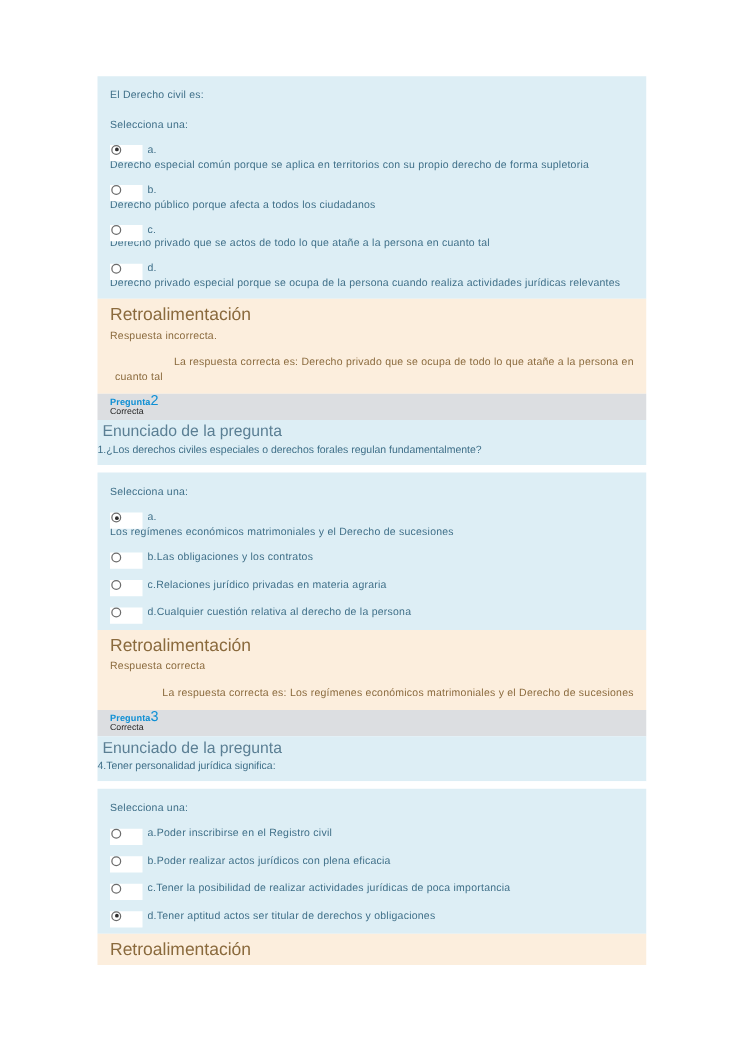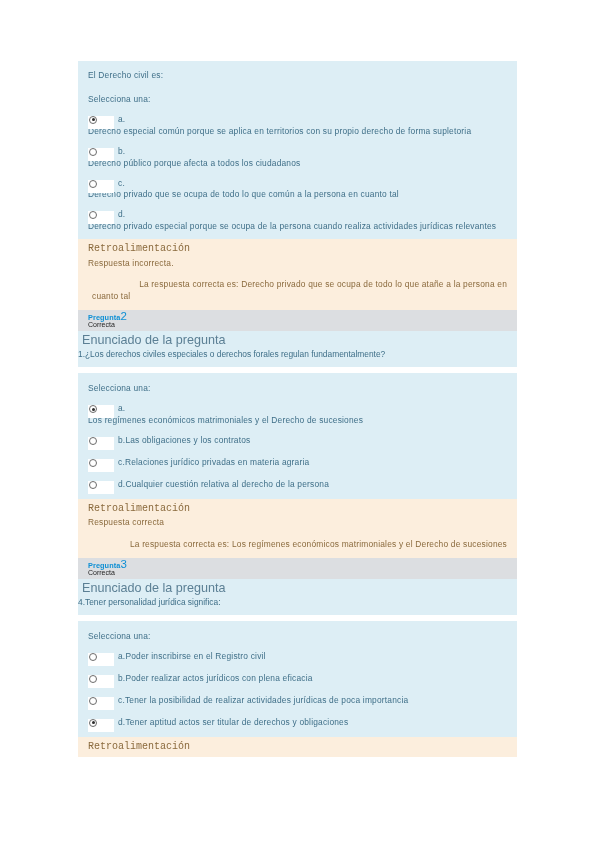--- a/index.html
+++ b/index.html
@@ -100,24 +100,23 @@
     padding-left: 30px;
     margin-top: 8px;
   }
 
   
   .feedback {
     padding: 2px 10px 8px 10px;
   }
   .fb-title {
     color: #8a6a3d;
-    font-size: 10px;
+    font-size: 14px;
     line-height: 1.25;
     padding-top: 2px;
-    font-family: Liberation Mono, monospace;
   }
   .fb-line {
     color: #8a6a3d;
     font-size: 8.4px;
     line-height: 1.45;
   }
   .fb-line.sub { margin-top: 1px; }
   .fb-line.correct-ans { margin-top: 9px; text-align: right; }
 
   
@@ -181,21 +180,21 @@
             </span>
           <div class="letterline opt-letter">b.</div>
           <div class="blocktext opt-text">Derecho público porque afecta a todos los ciudadanos</div>
         </div>
 
         <div class="opt" style="margin-top:6px;">
           <span class="radio">
               <span class="glyph"></span>
             </span>
           <div class="letterline opt-letter">c.</div>
-          <div class="blocktext opt-text">Derecho privado que se ocupa de todo lo que común a la persona en cuanto tal</div>
+          <div class="blocktext opt-text">Derecho privado que se actos de todo lo que atañe a la persona en cuanto tal</div>
         </div>
 
         <div class="opt" style="margin-top:6px;">
           <span class="radio">
               <span class="glyph"></span>
             </span>
           <div class="letterline opt-letter">d.</div>
           <div class="blocktext opt-text">Derecho privado especial porque se ocupa de la persona cuando realiza actividades jurídicas relevantes</div>
         </div>
 

